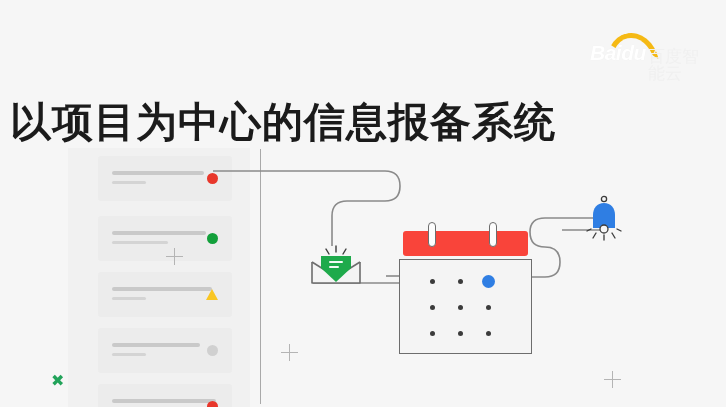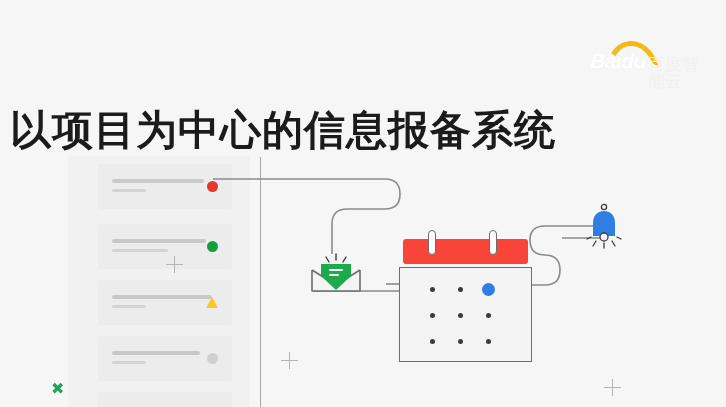--- a/index.html
+++ b/index.html
@@ -9,21 +9,21 @@
   body {
     width: 726px;
     height: 407px;
     background: #f6f6f6;
     font-family: "Liberation Sans", sans-serif;
     overflow: hidden;
     position: relative;
   }
   #stage {
     position: absolute;
-    left: 0; top: 16px;
+    left: 0; top: 8px;
     width: 726px;
     height: 386px;
     background: #f6f6f6;
   }
 
   
   #logo {
     position: absolute;
     right: 16px;
     top: 20px;

